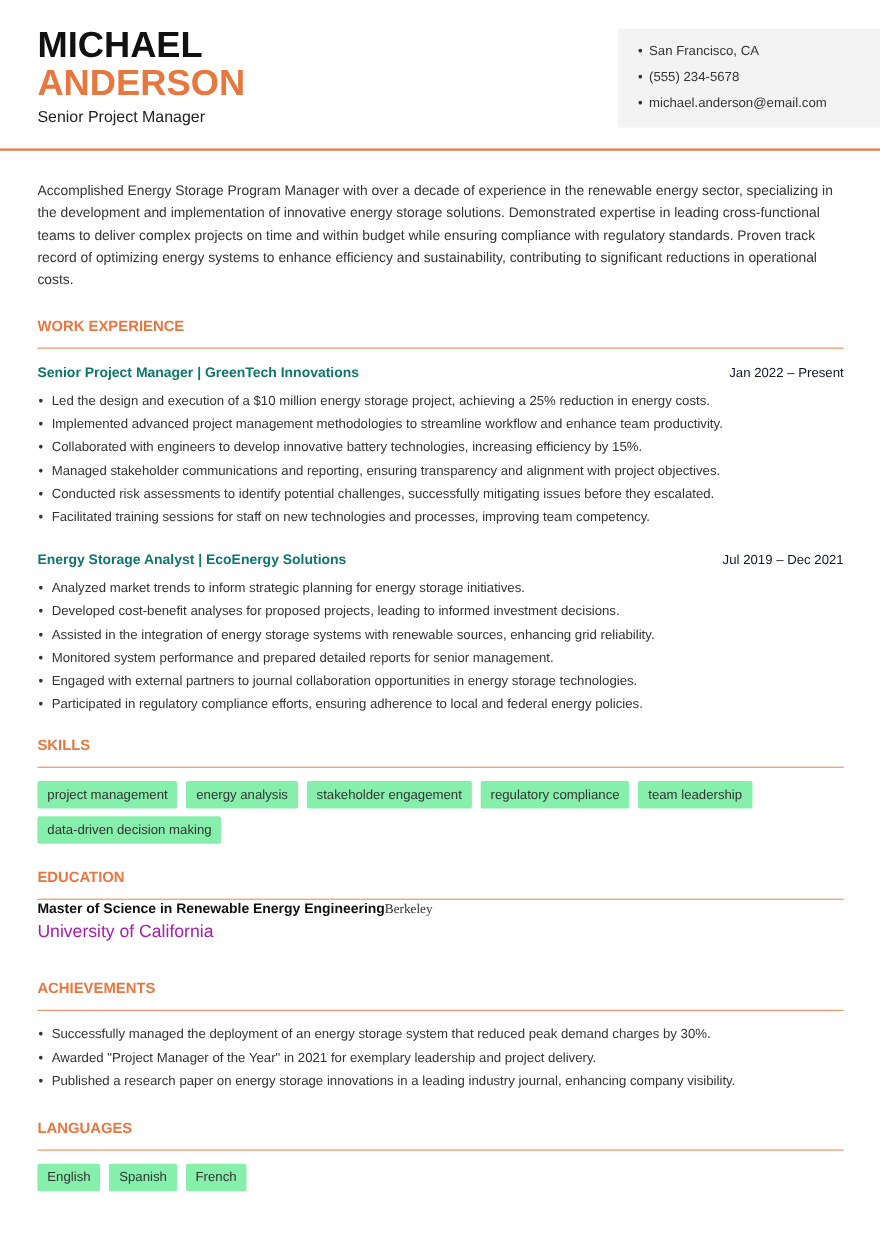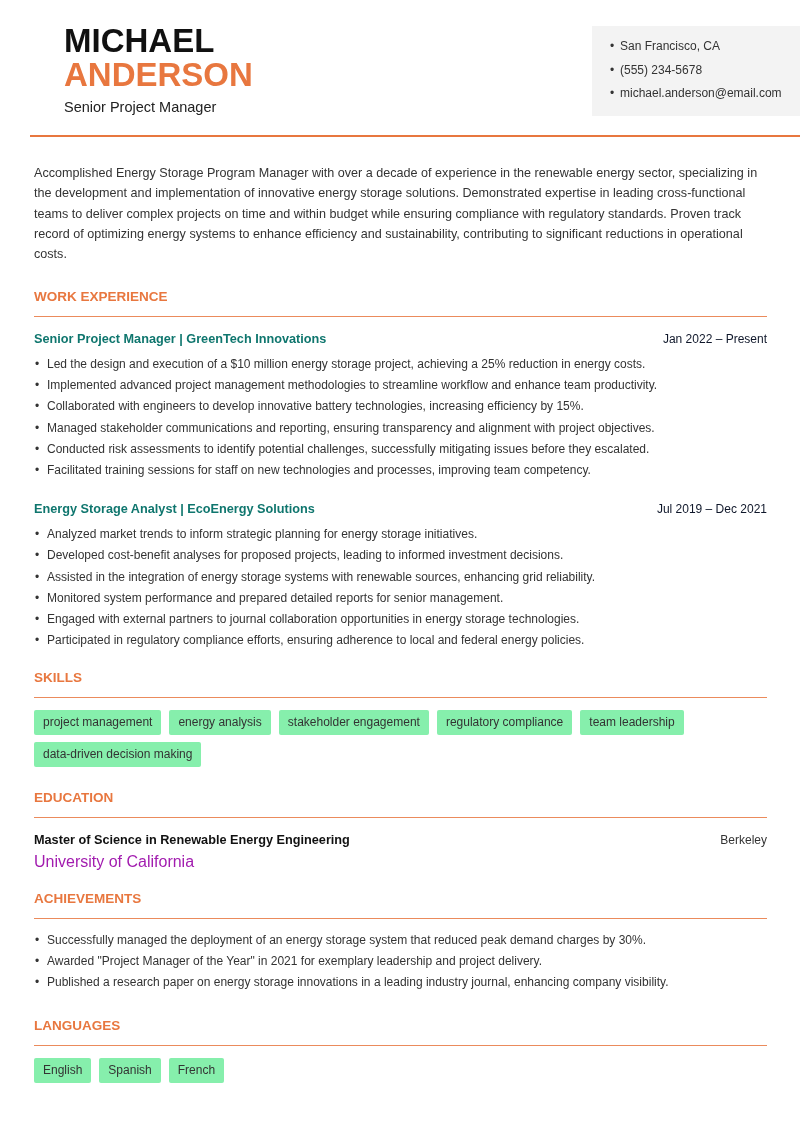--- a/index.html
+++ b/index.html
@@ -1,39 +1,39 @@
 <!DOCTYPE html>
 <html><head>
 <meta charset="utf-8">
 <style>
   * { box-sizing: border-box; margin: 0; padding: 0; }
   html, body { width: 800px; height: 1130px; background: #ffffff; }
   body { font-family: "Liberation Sans", sans-serif; color: #222; position: relative; overflow: hidden; }
-  .header { position: relative; height: 137px; border-bottom: 2px solid #e8773f; margin-left: 30px; }
+  .header { position: relative; height: 137px; border-bottom: 2px solid #e8773f; }
   .name-first { position: absolute; left: 34px; top: 24px; font-size: 33px; font-weight: bold; color: #111; letter-spacing: 0px; line-height: 34px; }
   .name-last { position: absolute; left: 34px; top: 58px; font-size: 33px; font-weight: bold; color: #e8773f; line-height: 34px; }
   .job-title { position: absolute; left: 34px; top: 99px; font-size: 14.5px; color: #222; }
   .contact-box { position: absolute; left: 562px; top: 26px; width: 238px; height: 90px; background: #f3f3f3; padding: 13px 0 0 18px; }
   .contact-item { font-size: 12px; color: #333; height: 23.5px; line-height: 15px; display: flex; align-items: flex-start; }
   .contact-item .dot { width: 10px; font-size: 12px; }
   .summary { position: absolute; left: 34px; top: 163px; width: 735px; font-size: 12.6px; line-height: 20.3px; color: #333; }
   .section { position: absolute; left: 34px; width: 733px; }
   .section-title { font-size: 13.5px; font-weight: bold; color: #e8773f; line-height: 16px; }
   .section-rule { height: 1px; background: #e8773f; opacity: 0.85; margin-top: 11px; }
   .job-head { display: flex; justify-content: space-between; font-size: 12.7px; line-height: 16px; }
   .job-head .role { font-weight: bold; color: #0f766e; }
   .job-head .dates { color: #0f172a; font-size: 12px; }
   ul.bullets { list-style: none; margin-top: 7px; }
   ul.bullets li { font-size: 12px; color: #333; line-height: 21.2px; display: flex; }
   ul.bullets li .b { width: 13px; flex: none; padding-left: 1px; }
   .chips { display: flex; flex-wrap: wrap; gap: 7px 8px; margin-top: 12px; }
   .chip { background: #86efac; font-size: 12px; color: #333; padding: 0 9px; height: 25px; line-height: 25px; border-radius: 2px; }
-  .edu-head { display: flex; justify-content: space-between; font-size: 12.7px; line-height: 16px; margin-top: 14px; }
+  .edu-head { display: flex; justify-content: flex-start; font-size: 12.7px; line-height: 16px; }
   .edu-head .degree { font-weight: bold; color: #111; }
-  .edu-head .loc { font-size: 12px; color: #333; }
+  .edu-head .loc { font-size: 12px; color: #333; font-family: Liberation Serif, serif; }
   .edu-school { font-size: 16px; color: #a21caf; margin-top: 5px; }
 </style>
 </head>
 <body>
 
 <div class="header">
   <div class="name-first">MICHAEL</div>
   <div class="name-last">ANDERSON</div>
   <div class="job-title">Senior Project Manager</div>
   <div class="contact-box">

